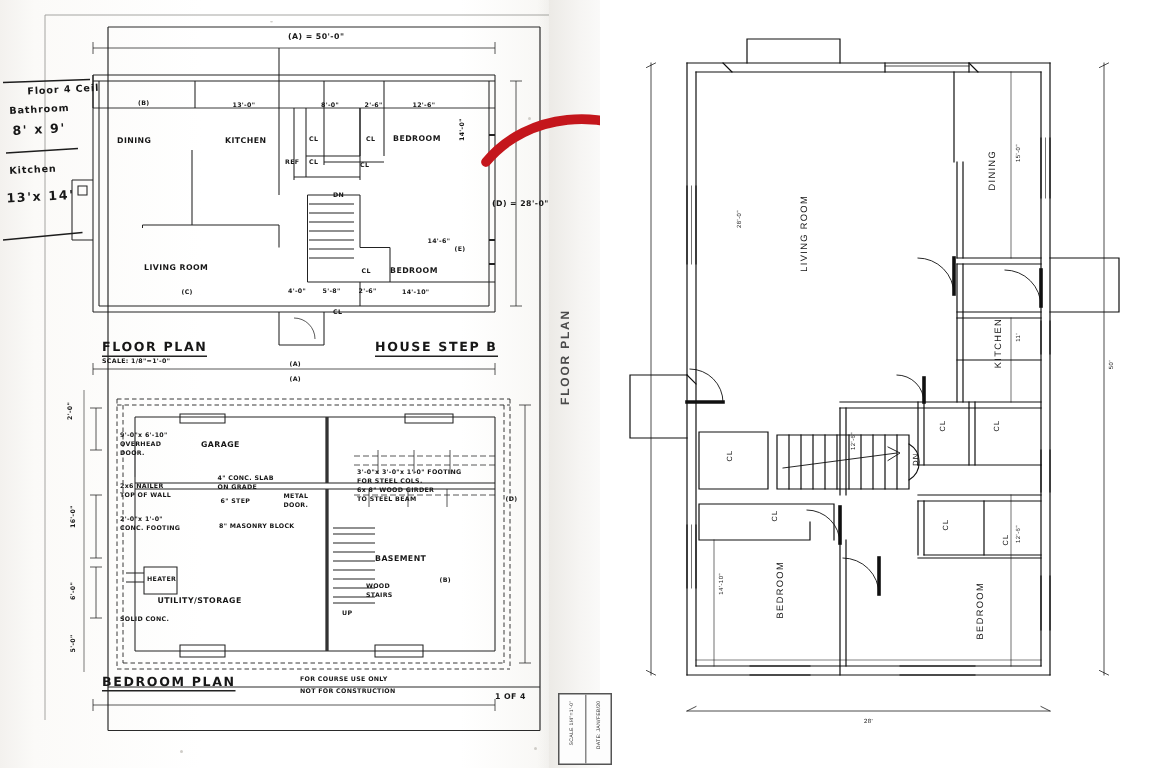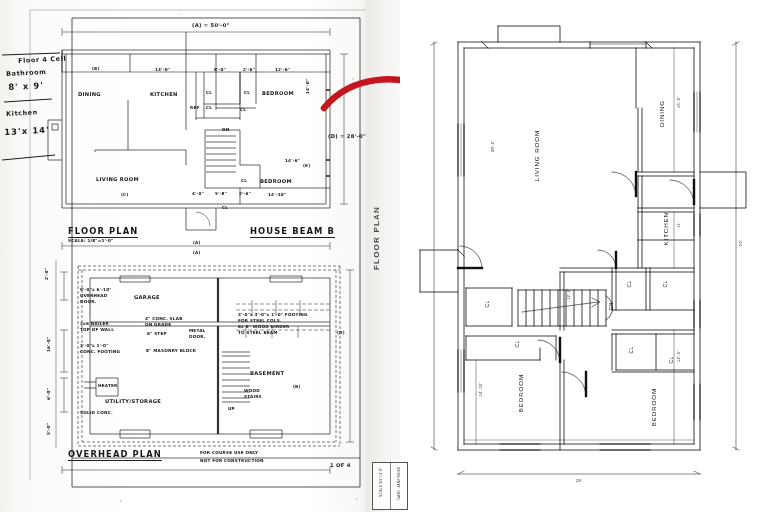--- a/index.html
+++ b/index.html
@@ -238,21 +238,21 @@
     <div class="ink hand xs" style="left:244px;top:90px;">CL</div>
     <div class="ink hand xs" style="left:240px;top:107px;">CL</div>
     <div class="ink hand xs" style="left:241px;top:178px;">CL</div>
     <div class="ink hand xs" style="left:222px;top:205px;">CL</div>
     <div class="ink hand xs" style="left:190px;top:105px;">REF</div>
     <div class="ink hand xs" style="left:222px;top:127px;">DN</div>
 
     <div class="ink hand sm" style="left:328px;top:133px;">(D) = 28'-0"</div>
     <div class="ink hand lg u" style="left:68px;top:226px;">FLOOR PLAN</div>
     <div class="ink hand xs" style="left:68px;top:238px;">SCALE: 1/8"=1'-0"</div>
-    <div class="ink hand lg u" style="left:250px;top:226px;">HOUSE BEAM B</div>
+    <div class="ink hand lg u" style="left:250px;top:226px;">HOUSE STEP B</div>
     <div class="ink hand xs" style="left:193px;top:240px;">(A)</div>
     <div class="ink hand xs" style="left:193px;top:250px;">(A)</div>
 
     <div class="ink hand xs" style="left:80px;top:287px;">9'-0"x 6'-10"</div>
     <div class="ink hand xs" style="left:80px;top:293px;">OVERHEAD</div>
     <div class="ink hand xs" style="left:80px;top:299px;">DOOR.</div>
     <div class="ink hand sm" style="left:134px;top:294px;">GARAGE</div>
 
     <div class="ink hand xs" style="left:80px;top:321px;">2x6 NAILER</div>
     <div class="ink hand xs" style="left:80px;top:327px;">TOP OF WALL</div>
@@ -280,21 +280,21 @@
     <div class="ink hand xs" style="left:244px;top:394px;">STAIRS</div>
     <div class="ink hand xs" style="left:228px;top:406px;">UP</div>
     <div class="ink hand xs" style="left:293px;top:384px;">(B)</div>
     <div class="ink hand xs" style="left:337px;top:330px;">(D)</div>
 
     <div class="ink hand xs" style="left:44px;top:280px;transform:rotate(-90deg);transform-origin:left top;">2'-0"</div>
     <div class="ink hand xs" style="left:46px;top:352px;transform:rotate(-90deg);transform-origin:left top;">16'-0"</div>
     <div class="ink hand xs" style="left:46px;top:400px;transform:rotate(-90deg);transform-origin:left top;">6'-0"</div>
     <div class="ink hand xs" style="left:46px;top:435px;transform:rotate(-90deg);transform-origin:left top;">5'-0"</div>
 
-    <div class="ink hand lg u" style="left:68px;top:449px;">OVERHEAD PLAN</div>
+    <div class="ink hand lg u" style="left:68px;top:449px;">BEDROOM PLAN</div>
     <div class="ink hand xs" style="left:200px;top:450px;">FOR COURSE USE ONLY</div>
     <div class="ink hand xs" style="left:200px;top:458px;">NOT FOR CONSTRUCTION</div>
     <div class="ink hand sm" style="left:330px;top:462px;">1 OF 4</div>
   </div>
 
   <div class="gutter"></div>
   <div class="gutter-label">FLOOR PLAN</div>
 
   <svg class="arrow" viewBox="0 0 130 62">
     <defs>

